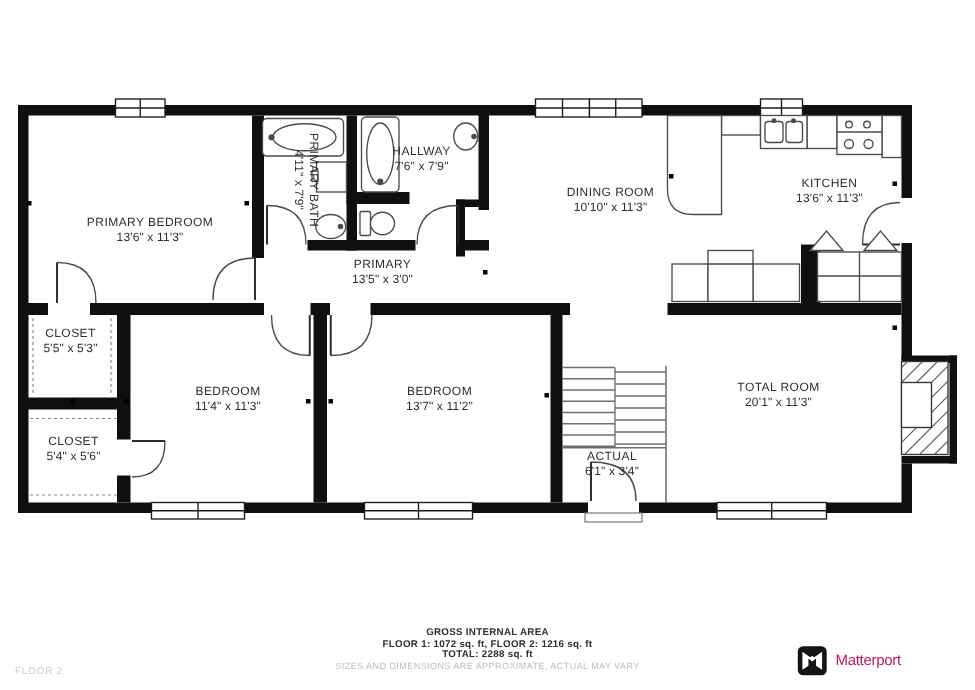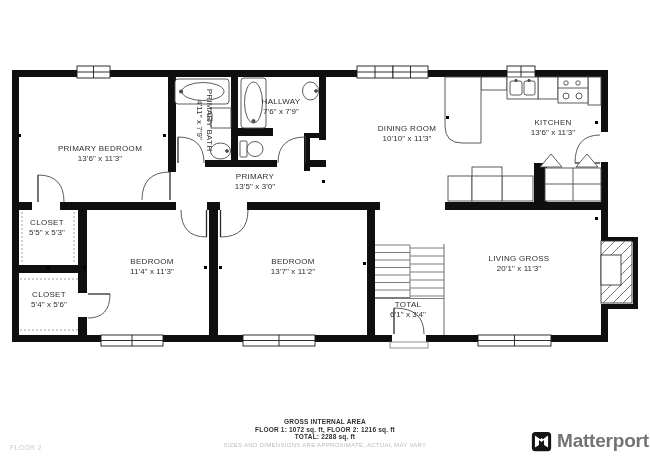--- a/index.html
+++ b/index.html
@@ -10,21 +10,21 @@
               font-size:8px;line-height:9.5px;color:#2e2e2e;letter-spacing:.3px;
               white-space:nowrap;font-weight:500;}
   .room-label.rot{transform:translate(-50%,-50%) rotate(90deg);}
   .room-label .dims{letter-spacing:.1px;}
   #footer{position:absolute;left:0;top:418px;width:650px;text-align:center;color:#2f2f2f;}
   #footer .fline{font-size:6.5px;line-height:7.6px;font-weight:700;letter-spacing:.2px;}
   #footer .disclaimer{font-size:6px;line-height:8px;font-weight:400;color:#bcbcbc;letter-spacing:.3px;}
   #floor-label{position:absolute;left:10px;top:444px;font-size:6.5px;color:#c8c8c8;
                letter-spacing:.6px;font-weight:500;}
   #brand{position:absolute;left:531px;top:430px;display:flex;align-items:center;gap:5px;}
-  #brand .brand-text{font-size:19px;font-weight:700;color:#737373;letter-spacing:-.2px;}
+  #brand .brand-text{font-size:10px;font-weight:400;color:#be185d;letter-spacing:-.2px;}
 </style>
 </head>
 <body>
 
 <div id="stage">
 
   <svg id="plan-svg" width="650" height="460" viewBox="0 0 650 460">
     <defs>
       <clipPath id="fpclip">
           <rect x="601" y="241" width="31" height="62"></rect>
@@ -316,25 +316,25 @@
   </div>
   <div class="room-label" style="left:152px;top:266px;">
     <div>BEDROOM</div>
     <div class="dims">11'4" x 11'3"</div>
   </div>
   <div class="room-label" style="left:293px;top:266px;">
     <div>BEDROOM</div>
     <div class="dims">13'7" x 11'2"</div>
   </div>
   <div class="room-label" style="left:408px;top:309px;">
-    <div>TOTAL</div>
+    <div>ACTUAL</div>
     <div class="dims">6'1" x 3'4"</div>
   </div>
   <div class="room-label" style="left:519px;top:263px;">
-    <div>LIVING GROSS</div>
+    <div>TOTAL ROOM</div>
     <div class="dims">20'1" x 11'3"</div>
   </div>
 
   <div id="footer">
     <div class="fline">GROSS INTERNAL AREA</div>
     <div class="fline">FLOOR 1: 1072 sq. ft, FLOOR 2: 1216 sq. ft</div>
     <div class="fline">TOTAL: 2288 sq. ft</div>
     <div class="disclaimer">SIZES AND DIMENSIONS ARE APPROXIMATE, ACTUAL MAY VARY</div>
   </div>
 

